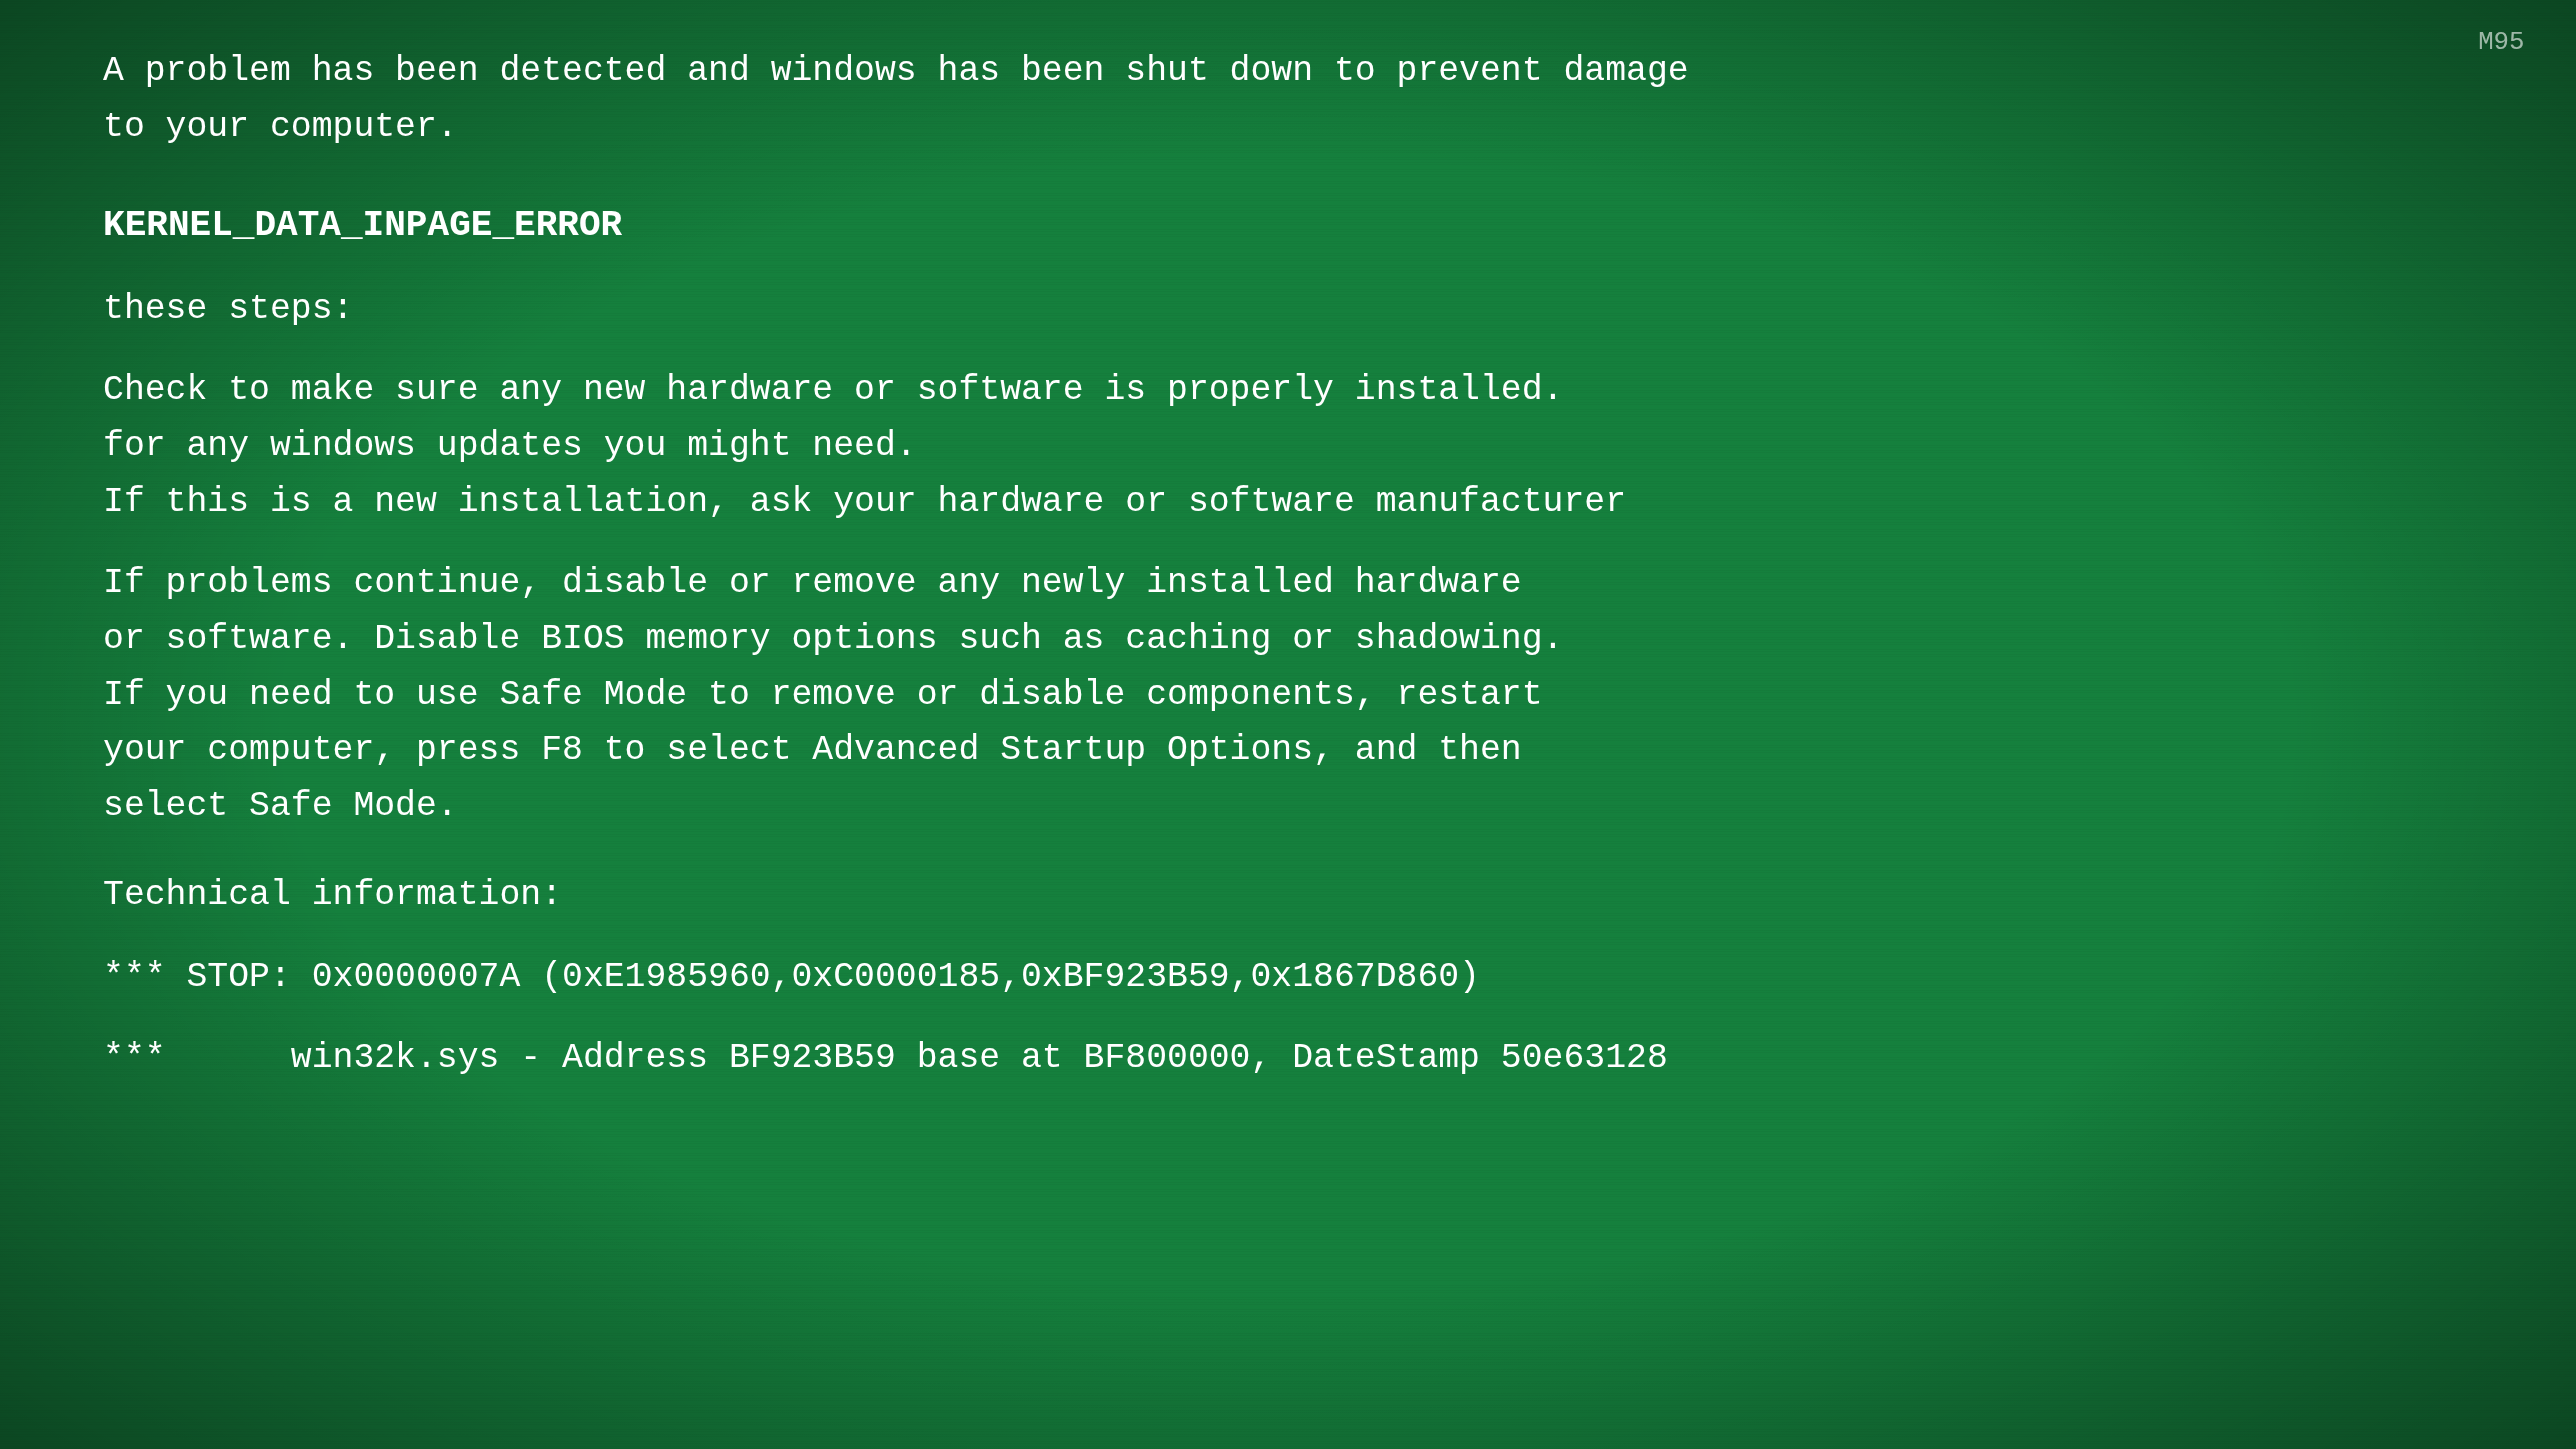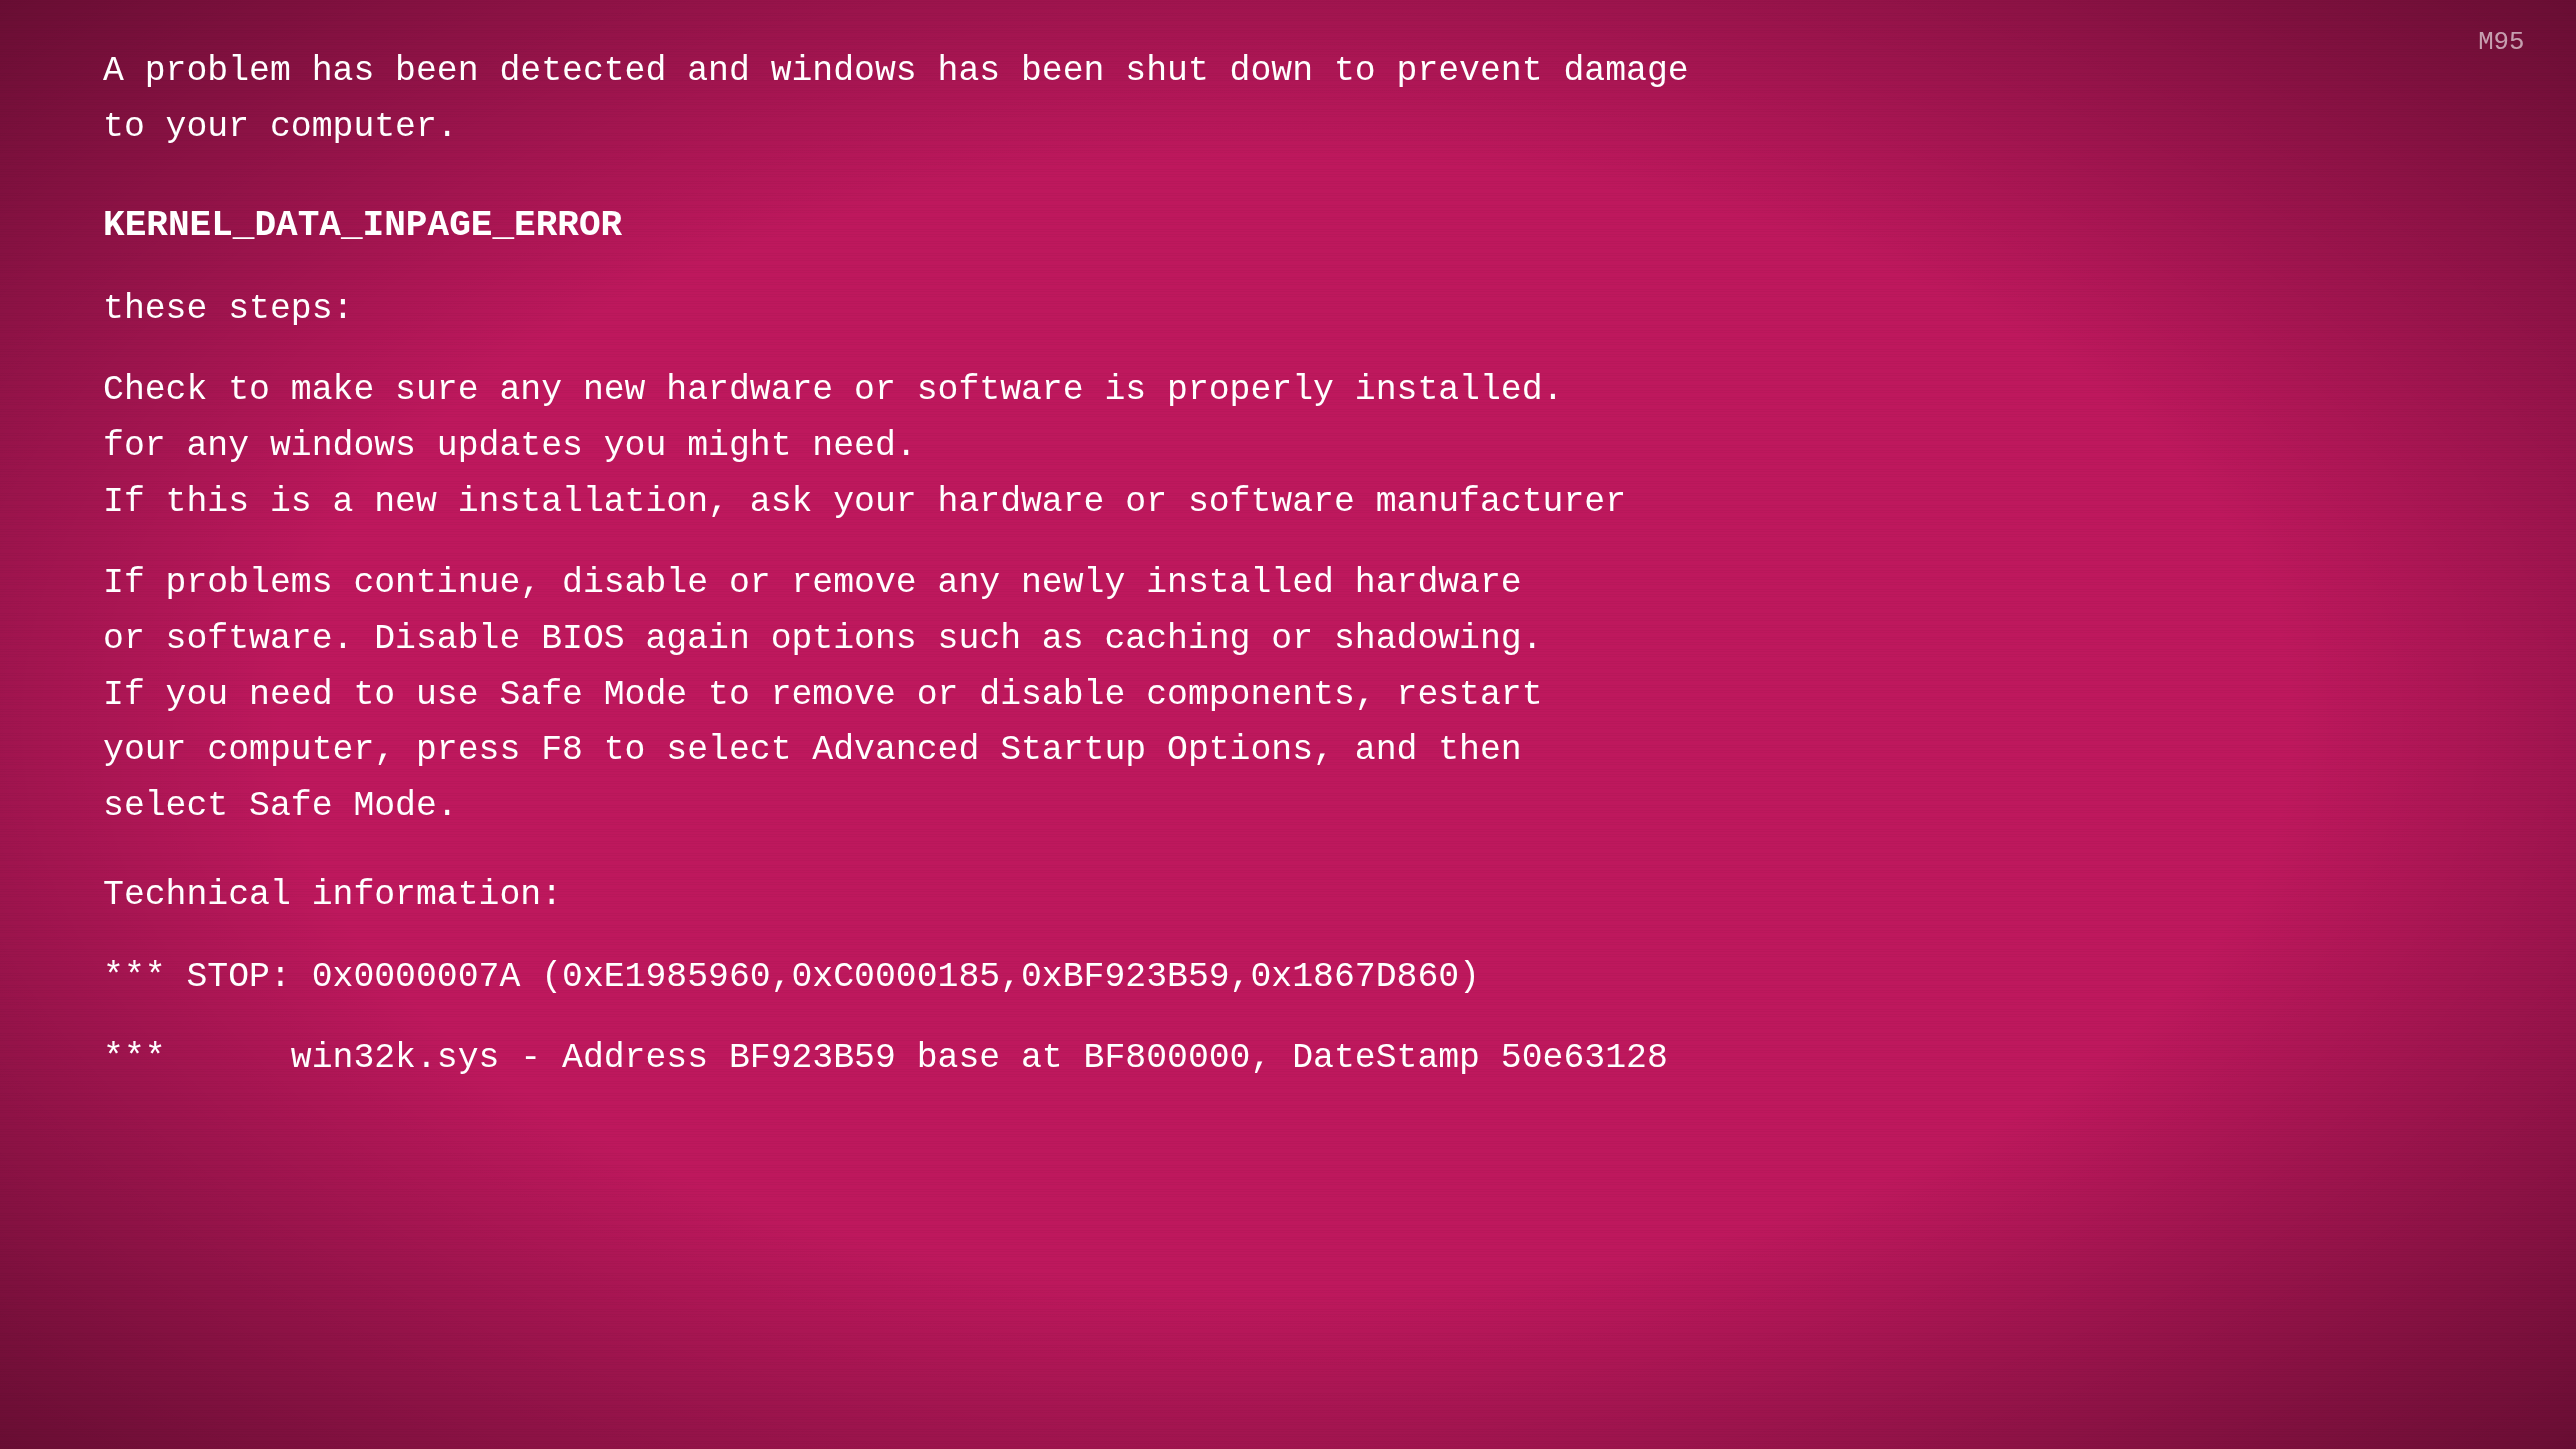--- a/index.html
+++ b/index.html
@@ -11,21 +11,21 @@
     html, body {
       width: 100%;
       height: 100%;
       background: #000;
       overflow: hidden;
     }
 
     .bsod-screen {
       width: 100%;
       height: 100vh;
-      background: #be185d;
+      background: #15803d;
       color: #FFFFFF;
       font-family: 'Courier New', Courier, monospace;
       font-size: 1.35vw;
       line-height: 1.6;
       padding: 3vh 4vw;
       position: relative;
       overflow: hidden;
     }
 
     
@@ -112,21 +112,21 @@
 
     <div class="bsod-spacer"></div>
 
     <div class="bsod-line">Check to make sure any new hardware or software is properly installed.</div>
     <div class="bsod-line">for any windows updates you might need.</div>
     <div class="bsod-line">If this is a new installation, ask your hardware or software manufacturer</div>
 
     <div class="bsod-spacer"></div>
 
     <div class="bsod-line">If problems continue, disable or remove any newly installed hardware</div>
-    <div class="bsod-line">or software. Disable BIOS again options such as caching or shadowing.</div>
+    <div class="bsod-line">or software. Disable BIOS memory options such as caching or shadowing.</div>
     <div class="bsod-line">If you need to use Safe Mode to remove or disable components, restart</div>
     <div class="bsod-line">your computer, press F8 to select Advanced Startup Options, and then</div>
     <div class="bsod-line">select Safe Mode.</div>
 
     <div class="bsod-spacer"></div>
 
     <div class="bsod-line bsod-technical">Technical information:</div>
 
     <div class="bsod-spacer"></div>
 

